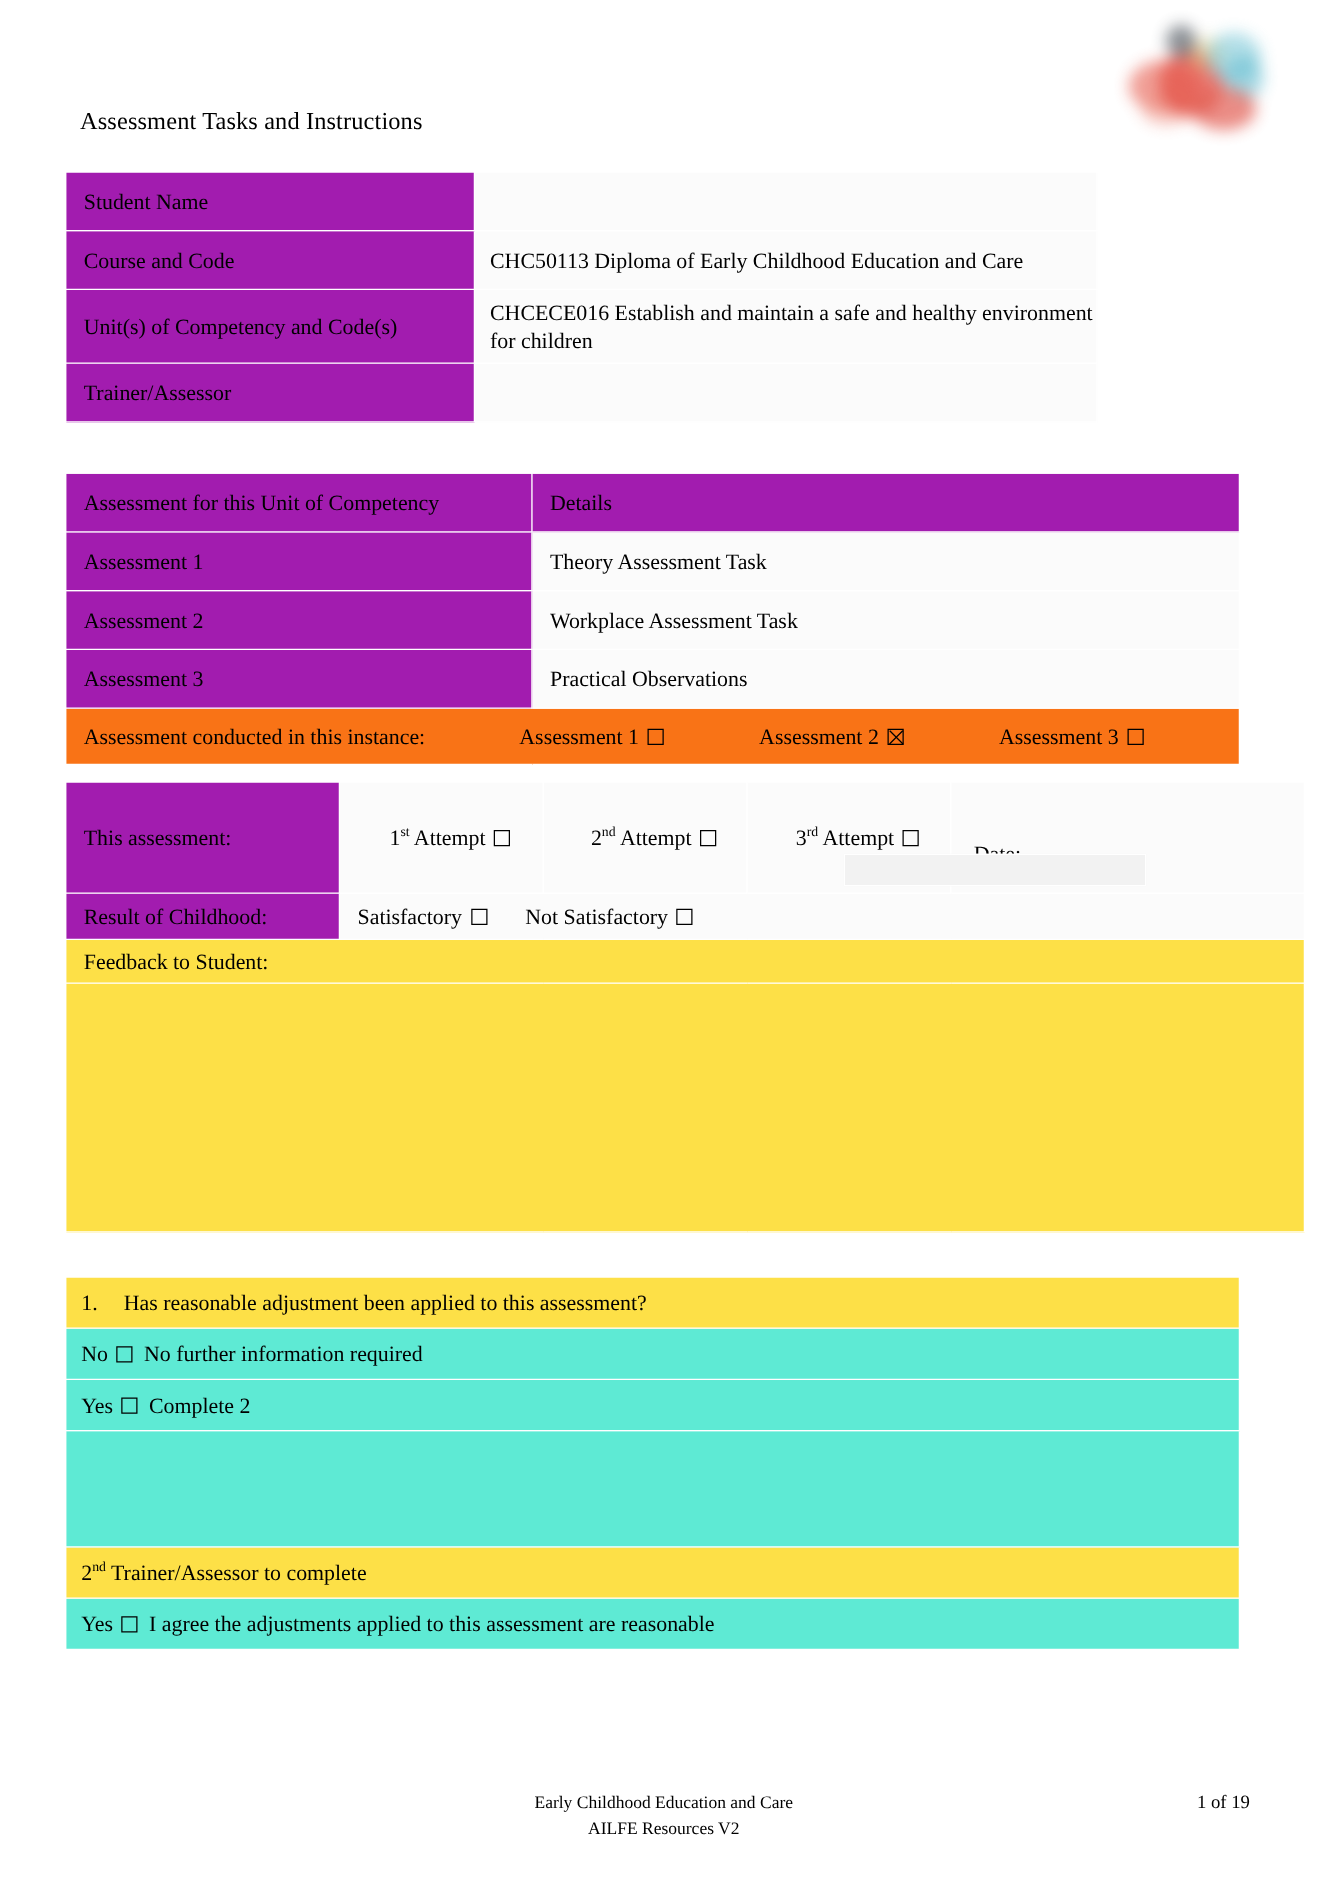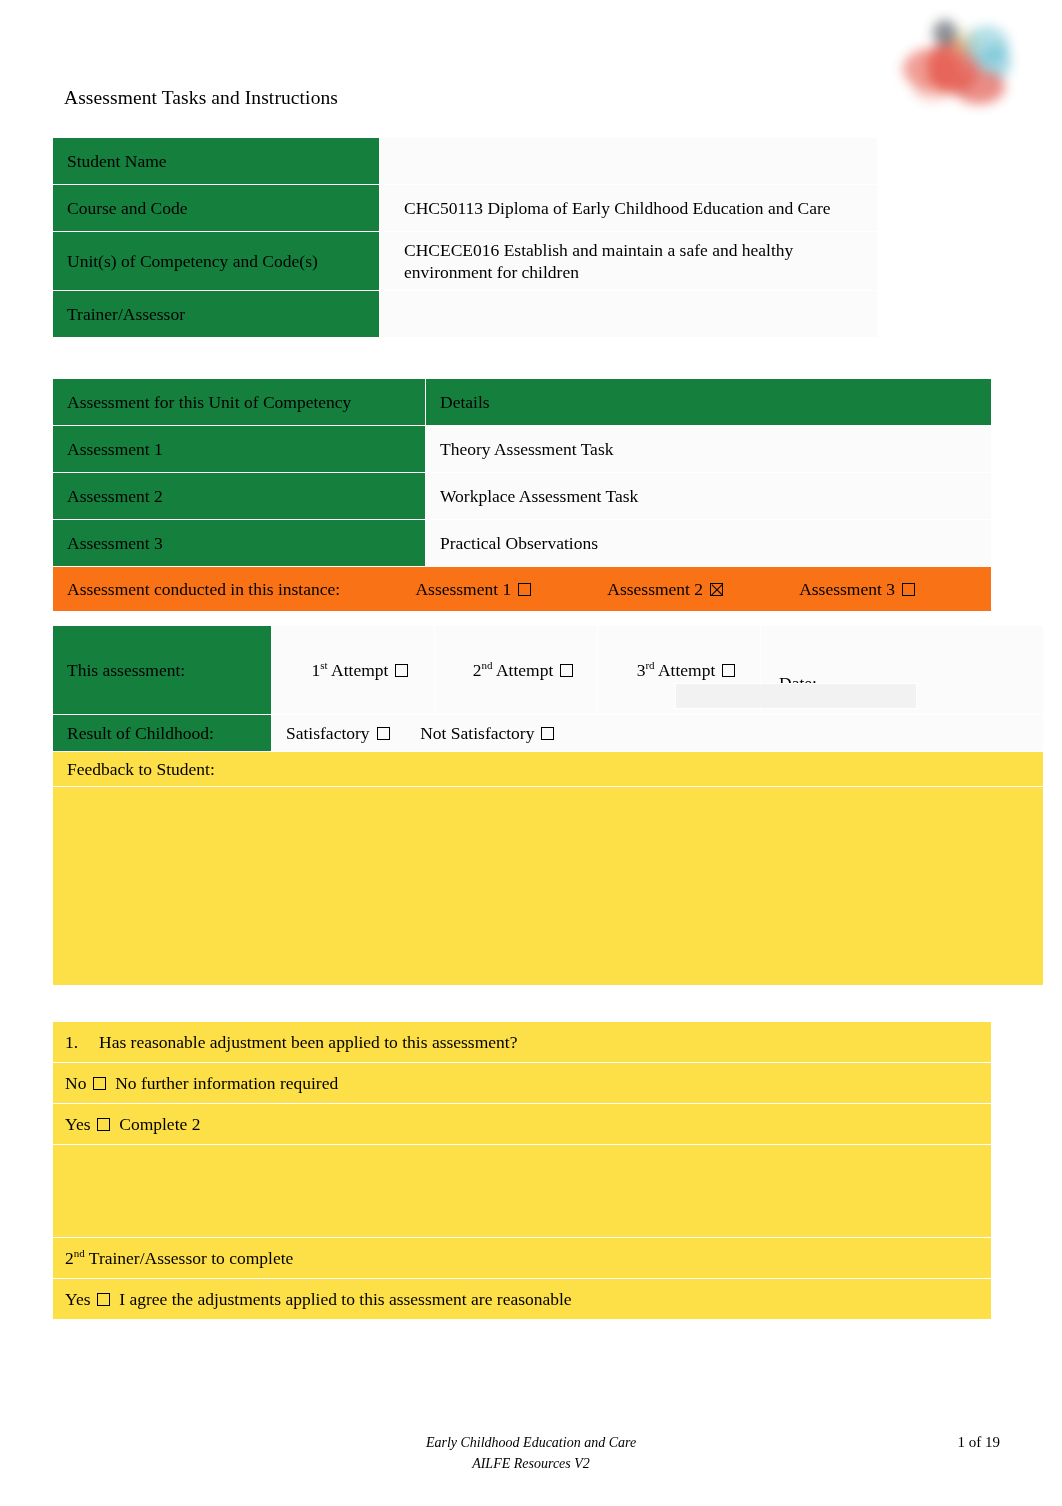--- a/index.html
+++ b/index.html
@@ -52,35 +52,35 @@
     border-collapse: collapse;
     table-layout: fixed;
     font-size: 17.5px;
     line-height: 22px;
   }
   .tbl td {
     vertical-align: middle;
     padding: 0 0 0 14px;
     border: 1px solid #ffffff;
   }
-  .grey   { background: #15803d; margin-top: 28px; }
+  .grey   { background: #a21caf; margin-top: 28px; }
   .grey2  { background: #fde047; }
   .white  { background: #fbfbfb; }
-  .whiteish { background: #fde047; }
+  .whiteish { background: #5eead4; }
 
   
   #table-student {
     left: 52px;
     top: 137px;
     width: 826px;
   }
   #table-student td.lbl { width: 312px; }
   #table-student td { height: 46px; }
   #table-student tr.tall td { height: 58px; }
-  #table-student td.val { padding-left: 24px; }
+  #table-student td.val { padding-left: 12px; }
 
   
   #table-assessments {
     left: 52px;
     top: 378px;
     width: 940px;
   }
   #table-assessments td { height: 46px; }
   #table-assessments td.lbl { width: 358px; }
   #table-assessments td.det { padding-left: 14px; }
@@ -157,21 +157,21 @@
 
   
   .footer {
     position: absolute;
     left: 0;
     top: 1432px;
     width: 1062px;
     font-size: 14px;
     line-height: 21px;
   }
-  .footer .fcenter { text-align: center; font-style: italic; }
+  .footer .fcenter { text-align: center; }
   .footer .fpage {
     position: absolute;
     right: 62px;
     top: 0;
     font-size: 15px;
   }
 </style>
 </head>
 <body>
 

